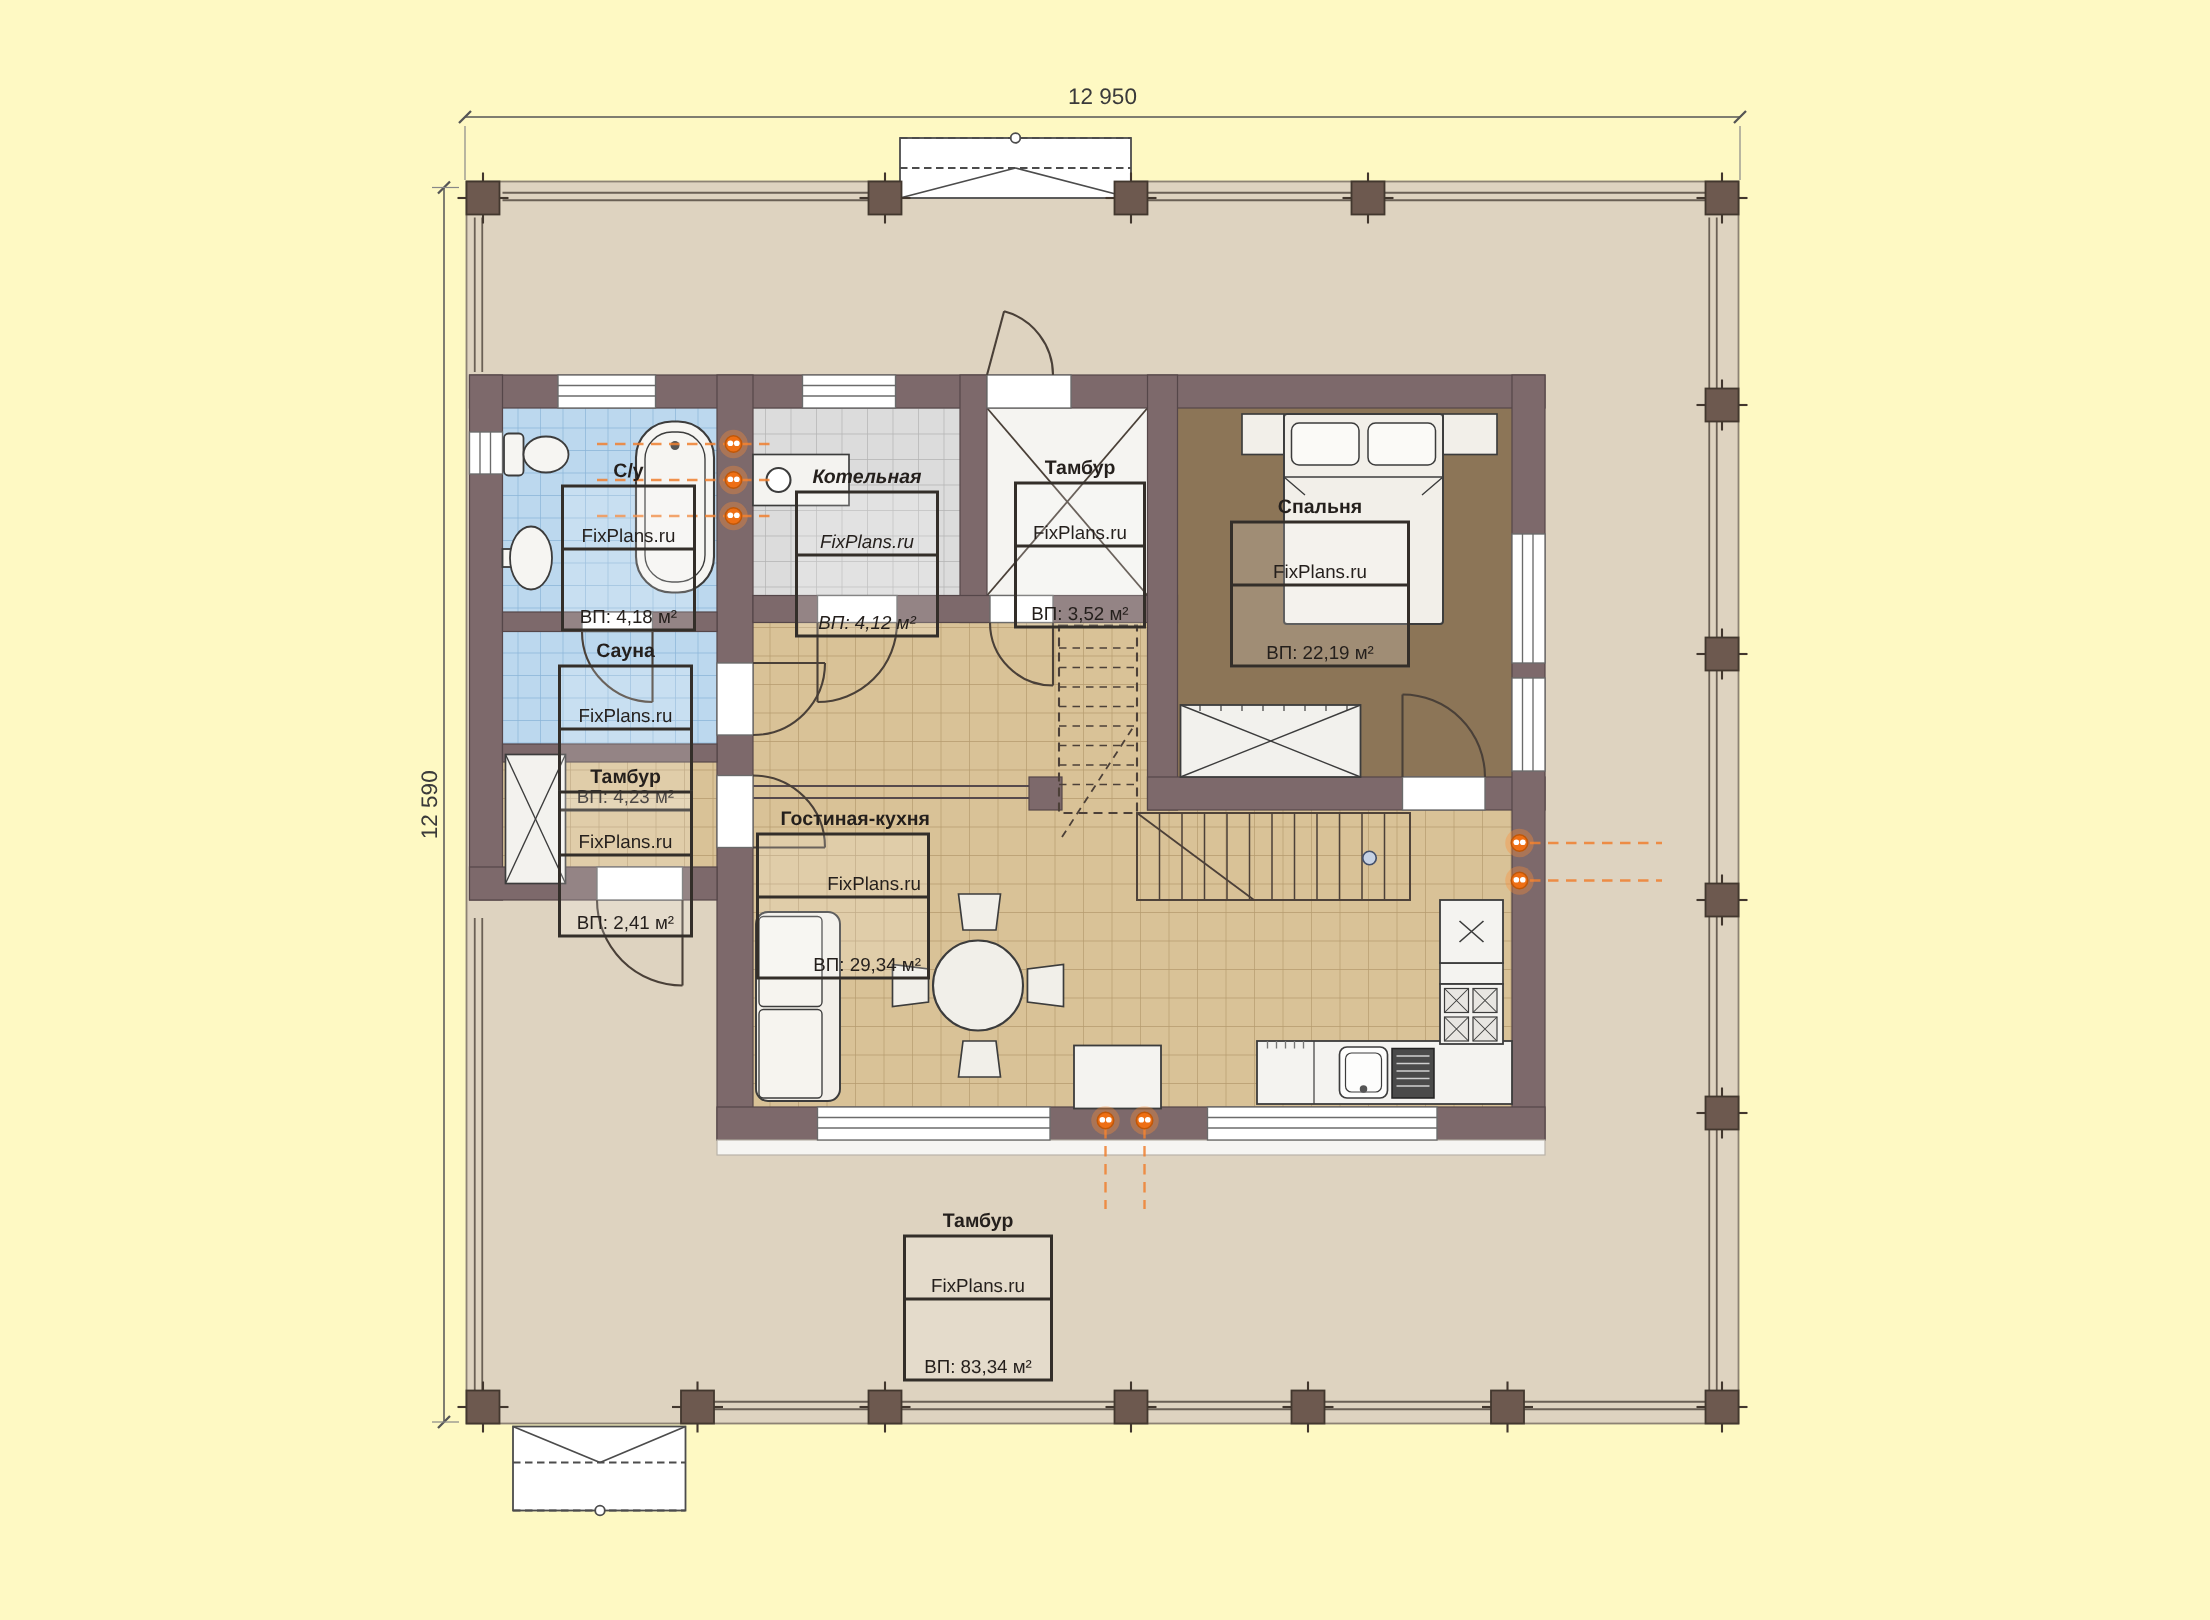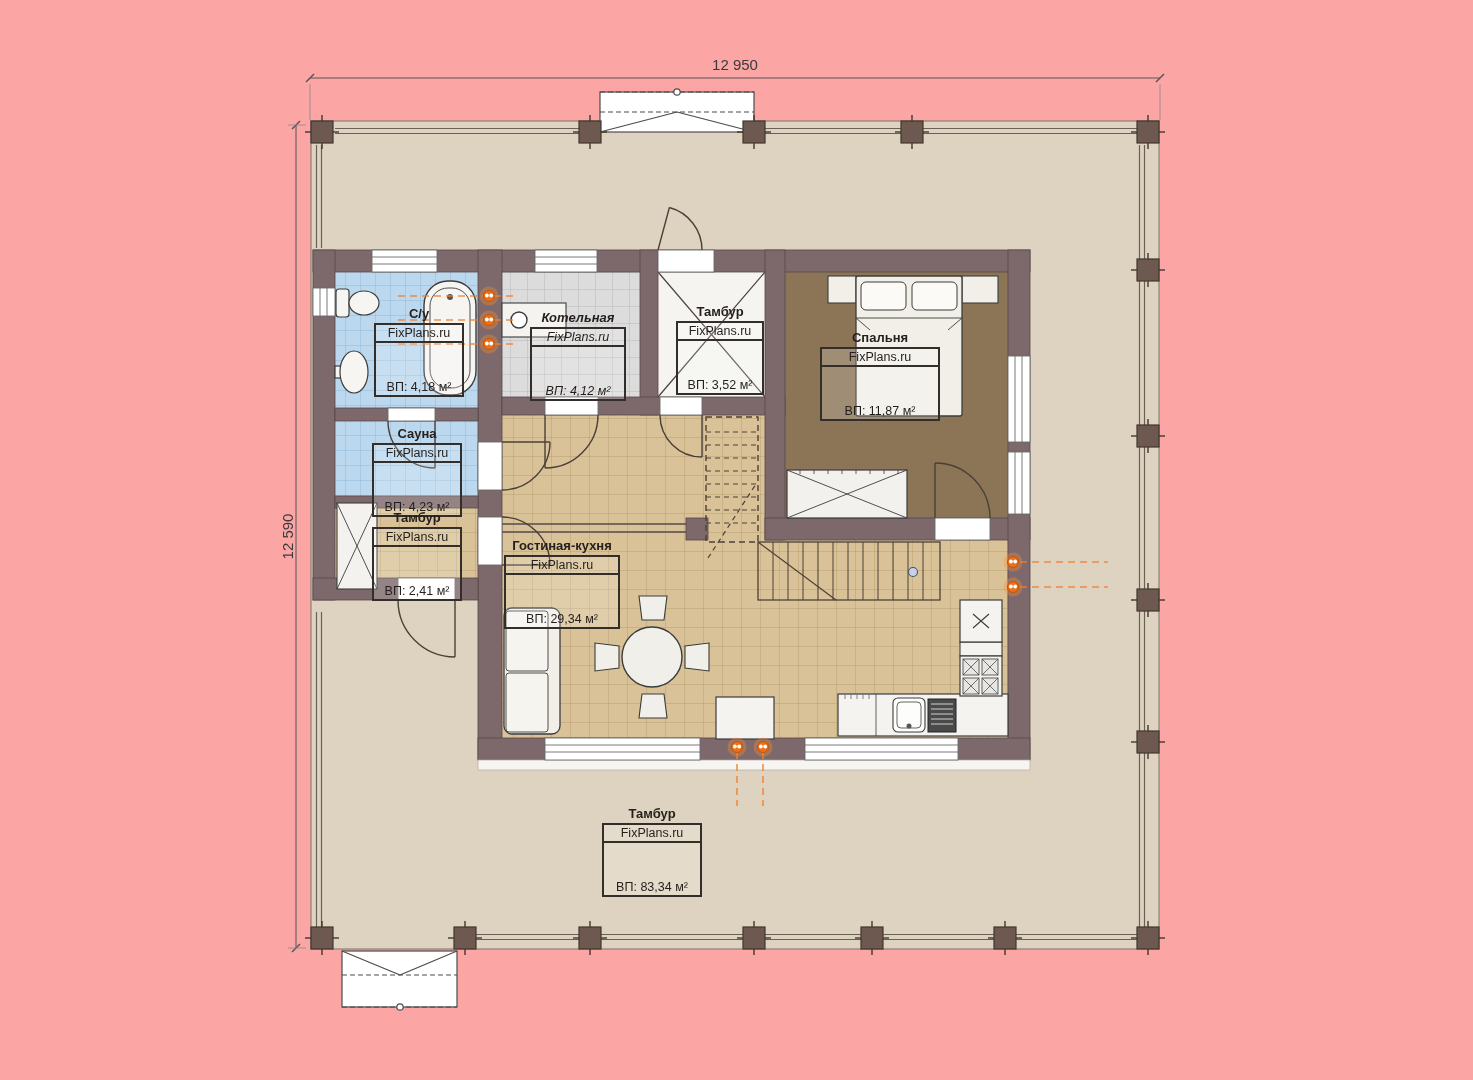--- a/index.html
+++ b/index.html
@@ -1,25 +1,25 @@
 <!DOCTYPE html>
 <html><head>
 <meta charset="utf-8">
 <style>
   html,body{margin:0;padding:0;background:#ffffff;}
-  .stage{position:relative;width:1473px;height:1080px;background:#fca5a5;overflow:hidden;
+  .stage{position:relative;width:1473px;height:1080px;background:#fef9c3;overflow:hidden;
          font-family:"Liberation Sans",sans-serif;}
   svg{position:absolute;left:0;top:0;}
   .dim{position:absolute;color:#3a3a3a;font-size:15px;text-align:center;}
   .dim-top{left:695px;top:56px;width:80px;}
   .dim-left{left:247px;top:528px;width:80px;transform:rotate(-90deg);}
   .room-label{position:absolute;text-align:center;color:#241f1c;z-index:5;}
   .room-name{font-weight:bold;font-size:13px;margin-bottom:2px;white-space:nowrap;}
   .room-box{border:2px solid #332e29;background:rgba(255,255,255,0.18);}
-  .room-brand{font-size:12.5px;padding:1px 4px;border-bottom:2px solid #332e29;white-space:nowrap;}
+  .room-brand{font-size:12.5px;padding:1px 4px;border-bottom:2px solid #332e29;white-space:nowrap;margin-top:24px;}
   .room-area{font-size:12.5px;padding:1px 4px;white-space:nowrap;margin-top:36px;}
 </style>
 </head>
 <body>
 
 <div class="stage">
 
 <svg width="1473" height="1080" viewBox="0 0 1473 1080">
   <defs>
     <pattern id="tileBeige" width="19" height="19" patternUnits="userSpaceOnUse">
@@ -336,41 +336,41 @@
   <div class="room-box">
     <div class="room-brand">FixPlans.ru</div>
     <div class="room-area">ВП: 3,52 м²</div>
   </div>
 </div>
 
 <div class="room-label" style="left:820px;top:330px;width:120px;">
   <div class="room-name">Спальня</div>
   <div class="room-box">
     <div class="room-brand">FixPlans.ru</div>
-    <div class="room-area">ВП: 11,87 м²</div>
+    <div class="room-area">ВП: 22,19 м²</div>
   </div>
 </div>
 
 <div class="room-label" style="left:372px;top:426px;width:90px;">
   <div class="room-name">Сауна</div>
   <div class="room-box">
     <div class="room-brand">FixPlans.ru</div>
     <div class="room-area">ВП: 4,23 м²</div>
   </div>
 </div>
 
 <div class="room-label" style="left:372px;top:510px;width:90px;">
   <div class="room-name">Тамбур</div>
   <div class="room-box">
     <div class="room-brand">FixPlans.ru</div>
     <div class="room-area">ВП: 2,41 м²</div>
   </div>
 </div>
 
-<div class="room-label" style="left:504px;top:538px;width:116px;">
+<div class="room-label" style="left:504px;top:538px;width:116px;text-align:right;">
   <div class="room-name">Гостиная-кухня</div>
   <div class="room-box">
     <div class="room-brand">FixPlans.ru</div>
     <div class="room-area">ВП: 29,34 м²</div>
   </div>
 </div>
 
 <div class="room-label" style="left:602px;top:806px;width:100px;">
   <div class="room-name">Тамбур</div>
   <div class="room-box">

